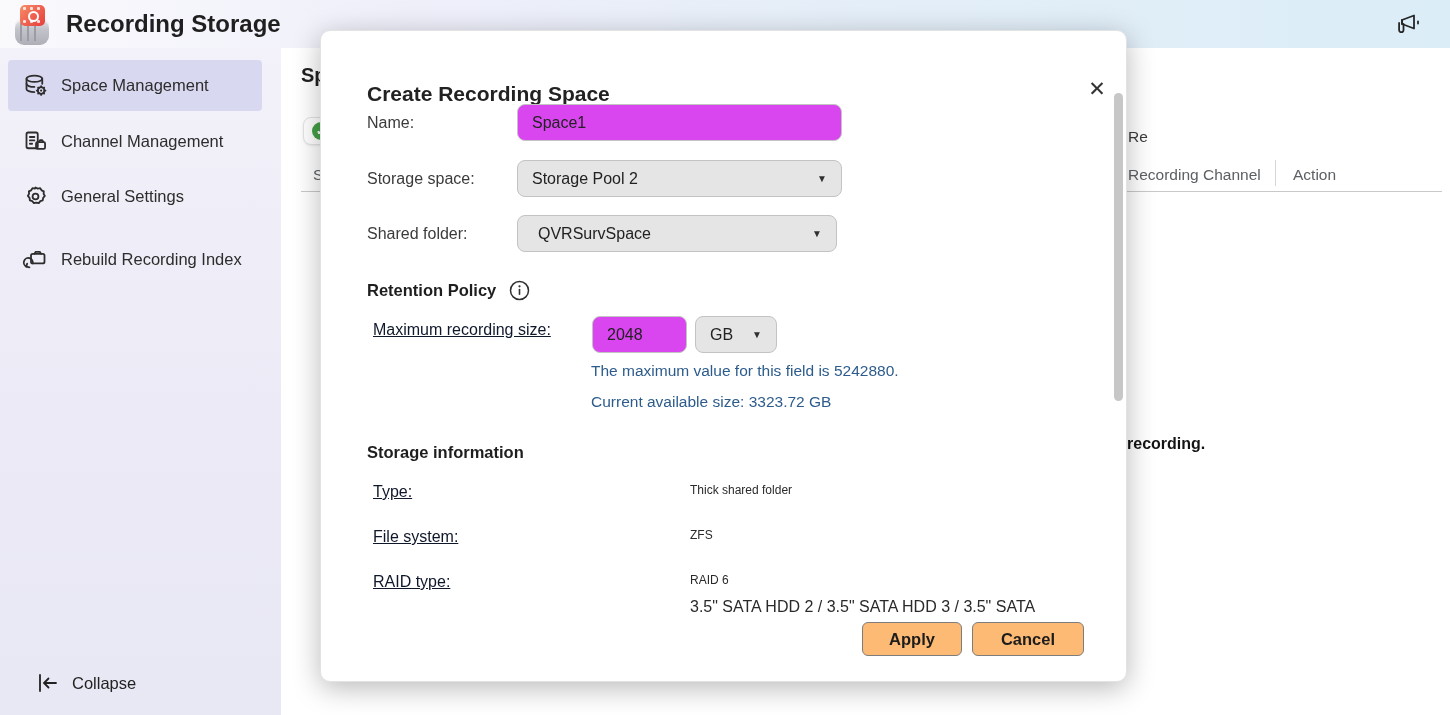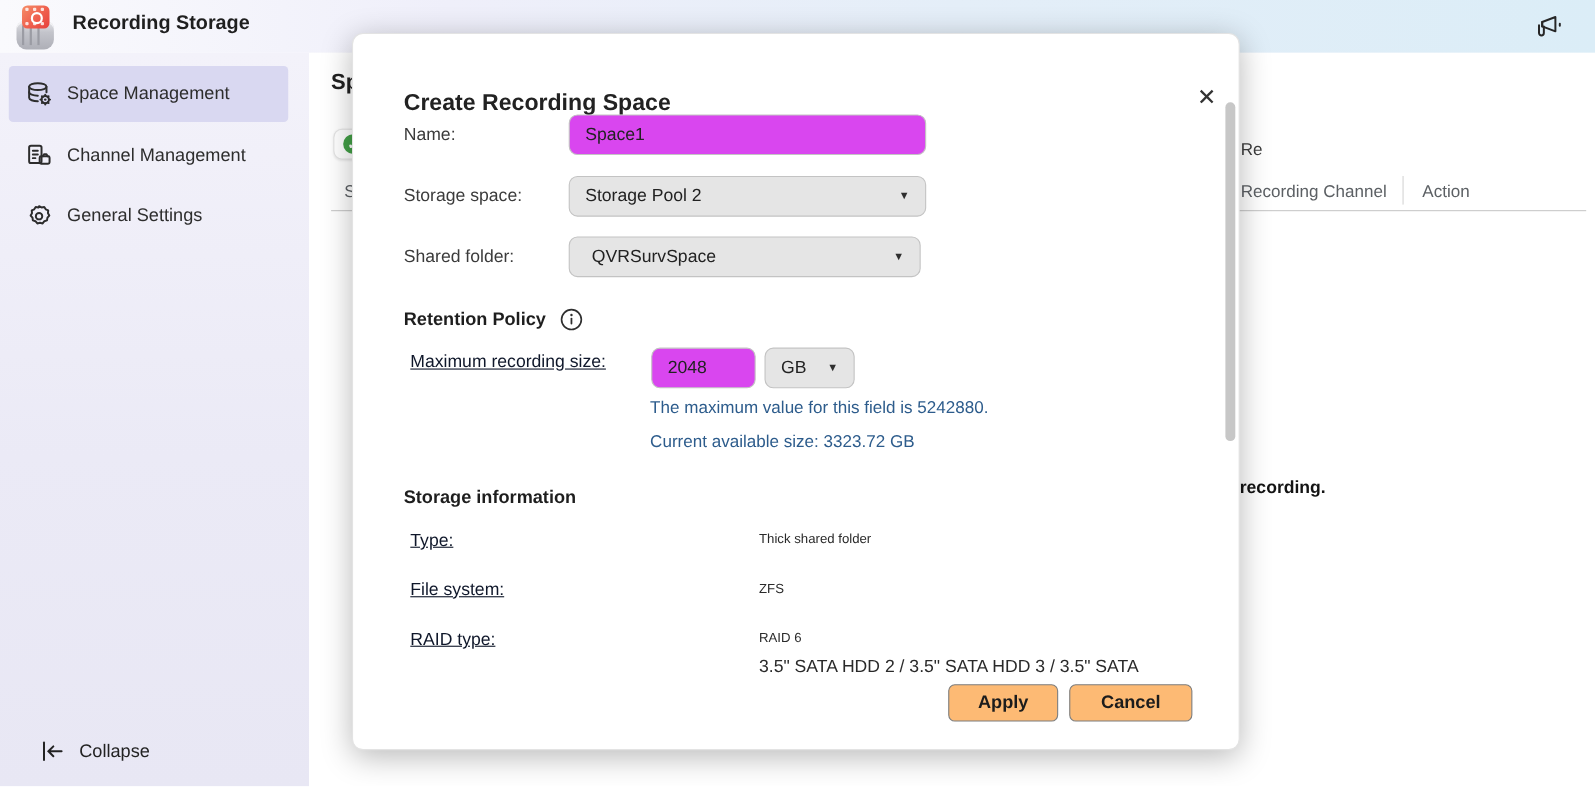--- a/index.html
+++ b/index.html
@@ -16,21 +16,21 @@
   .app-icon .db::after { content:""; position:absolute; left:5px; top:4px; width:2px; height:18px;
                   background:#9b9ca4; box-shadow:7px 0 0 #9b9ca4, 14px 0 0 #9b9ca4; }
   .app-icon .film { position:absolute; left:10px; top:2px; width:25px; height:21px;
                   background:linear-gradient(135deg,#f58e68 0%,#ef5f4e 55%,#e63f3c 100%);
                   border-radius:5px; }
   .app-icon .film::before { content:""; position:absolute; left:3px; top:2px; width:3px; height:3px;
                   border-radius:1px; background:#ffffffcc;
                   box-shadow:7px 0 0 #ffffffcc, 14px 0 0 #ffffffcc, 0 13px 0 #ffffffcc, 7px 13px 0 #ffffffcc, 14px 13px 0 #ffffffcc; }
   .app-icon .film::after { content:""; position:absolute; left:8px; top:6px; width:7px; height:7px;
                   border:2px solid #fff; border-radius:50%; }
-  .app-title { position:absolute; left:66px; top:10px; font-size:18px; font-weight:700; color:#1f1f1f; }
+  .app-title { position:absolute; left:66px; top:10px; font-size:24px; font-weight:700; color:#1f1f1f; }
   .megaphone { position:absolute; left:1396px; top:11px; width:28px; height:26px; cursor:pointer; }
 
   
   .sidebar { position:absolute; left:0; top:48px; width:281px; height:667px;
              background:linear-gradient(180deg,#f3f2fa 0%,#ebeaf6 55%,#e8e7f4 100%); }
   .side-item { position:absolute; left:8px; width:254px; display:flex; align-items:center;
                gap:12px; padding-left:14px; border-radius:4px; cursor:pointer; color:#2d2d2d; }
   .side-item.selected { background:#d9d8f1; }
   .side-item .lbl { font-size:16.5px; font-weight:500; line-height:21px; max-width:192px; }
   .side-item svg { flex:0 0 auto; }
@@ -135,20 +135,31 @@
     <div class="side-item" style="top:123px; height:50px;">
       <svg width="27" height="27" viewBox="0 0 24 24">
         <g fill="none" stroke="#2d2d2d" stroke-width="1.6" stroke-linejoin="round">
           <path d="M12 4 l2 1 2.2-.4 1.2 1.9 2 .9 -.2 2.2 1.1 1.9 -1.5 1.7 -.4 2.2 -2.1.7 -1.4 1.8 -2.2-.5 -2.1.5 -1.5-1.8 -2.1-.7 -.3-2.2 -1.5-1.7 1.1-1.9 -.2-2.2 2-.9 1.2-1.9 2.2.4 Z"></path>
           <circle cx="12" cy="12" r="2.6"></circle>
         </g>
       </svg>
       <span class="lbl">General Settings</span>
     </div>
 
+    <div class="side-item" style="top:178px; height:66px;">
+      <svg width="27" height="27" viewBox="0 0 24 24">
+        <g fill="none" stroke="#2d2d2d" stroke-width="1.6" stroke-linecap="round" stroke-linejoin="round">
+          <rect x="8" y="7" width="12" height="8.5" rx="1.5"></rect>
+          <path d="M11 7 l1.2-1.8 h3.6 L17 7"></path>
+          <path d="M9.5 15.5 a4 4 0 1 0 -5.5 2.8"></path>
+          <path d="M4.6 15.6 l-.8 2.8 2.8 .6"></path>
+        </g>
+      </svg>
+      <span class="lbl">Rebuild Recording Index</span>
+    </div>
 
     <div class="collapse">
       <svg width="24" height="20" viewBox="0 0 24 20">
         <g fill="none" stroke="#222" stroke-width="1.8" stroke-linecap="round">
           <path d="M4 2 L4 18"></path>
           <path d="M20 10 L8.5 10 M12.5 5.5 L8 10 L12.5 14.5"></path>
         </g>
       </svg>
       <span class="lbl">Collapse</span>
     </div>

